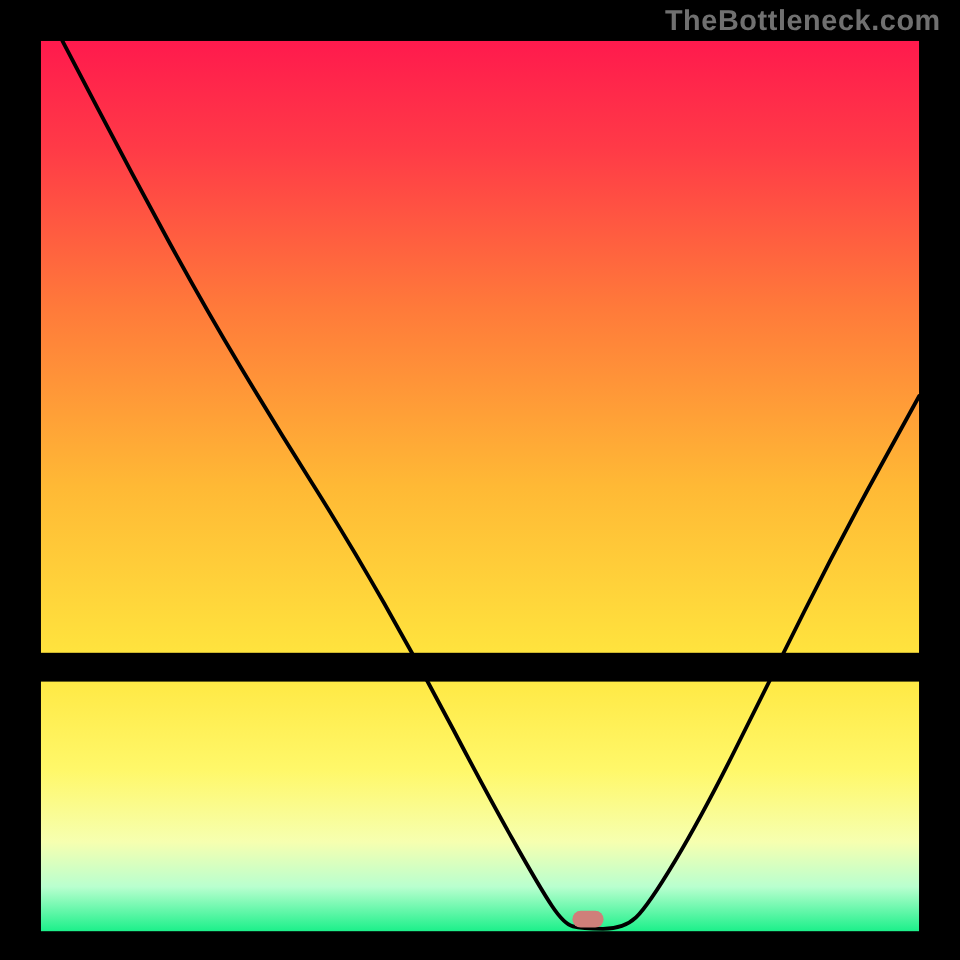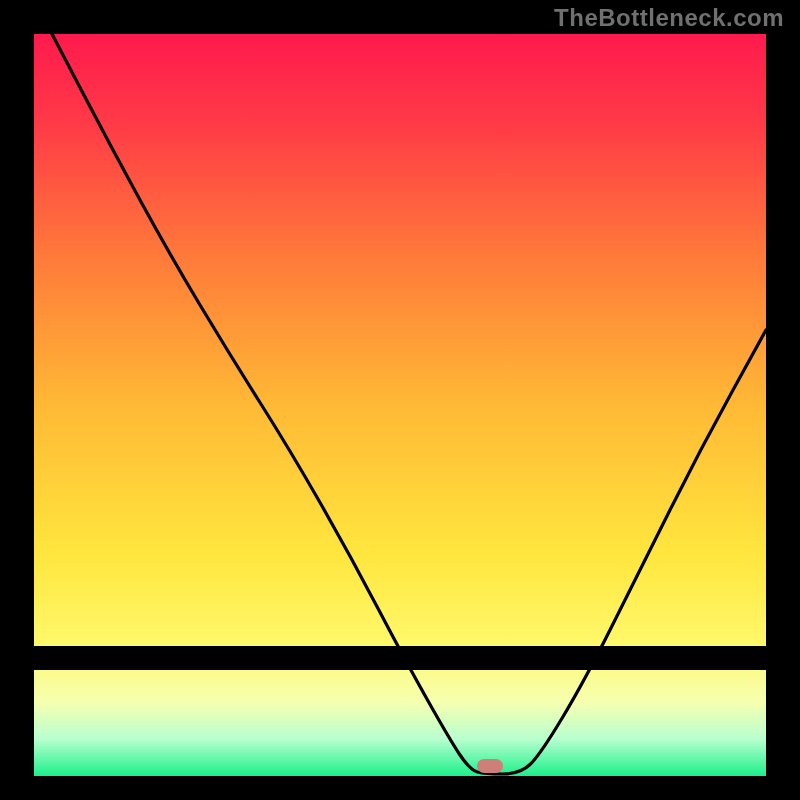--- a/index.html
+++ b/index.html
@@ -6,21 +6,21 @@
     margin: 0;
     padding: 0;
     width: 800px;
     height: 800px;
     background: #000;
     overflow: hidden;
   }
   .chart-container {
     position: relative;
     width: 800px;
-    height: 670px;
+    height: 568px;
   }
   .frame-top, .frame-bottom {
     position: absolute;
     left: 0;
     width: 800px;
     background: #000;
   }
   .frame-left, .frame-right {
     position: absolute;
     top: 0;

